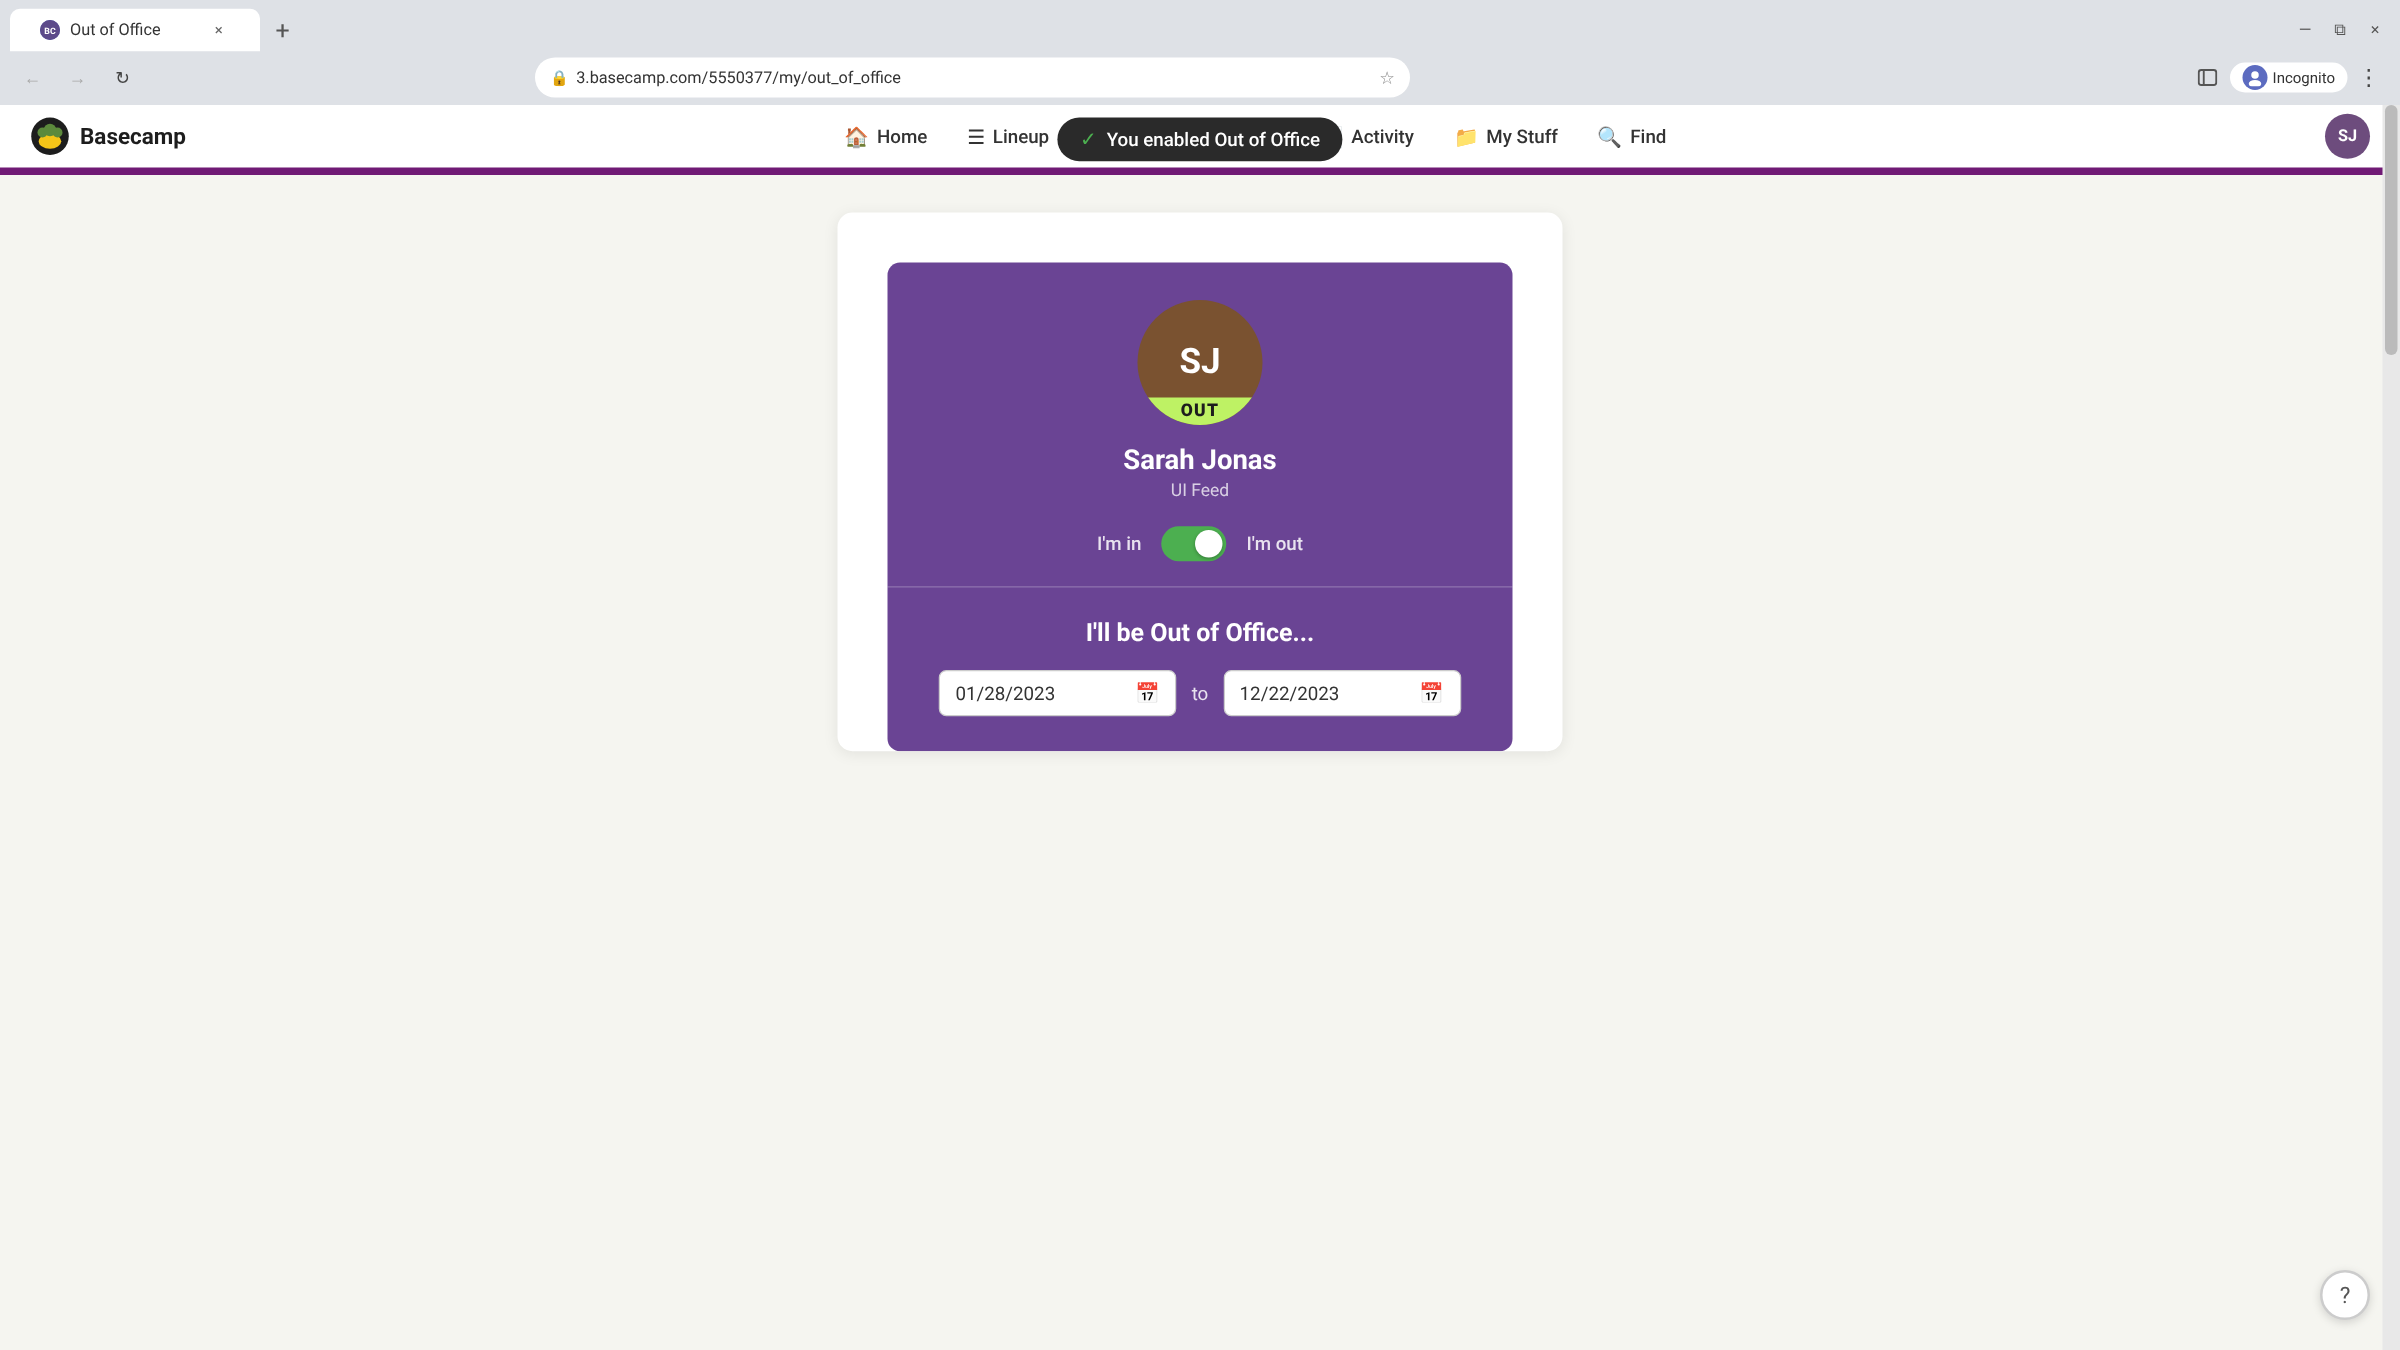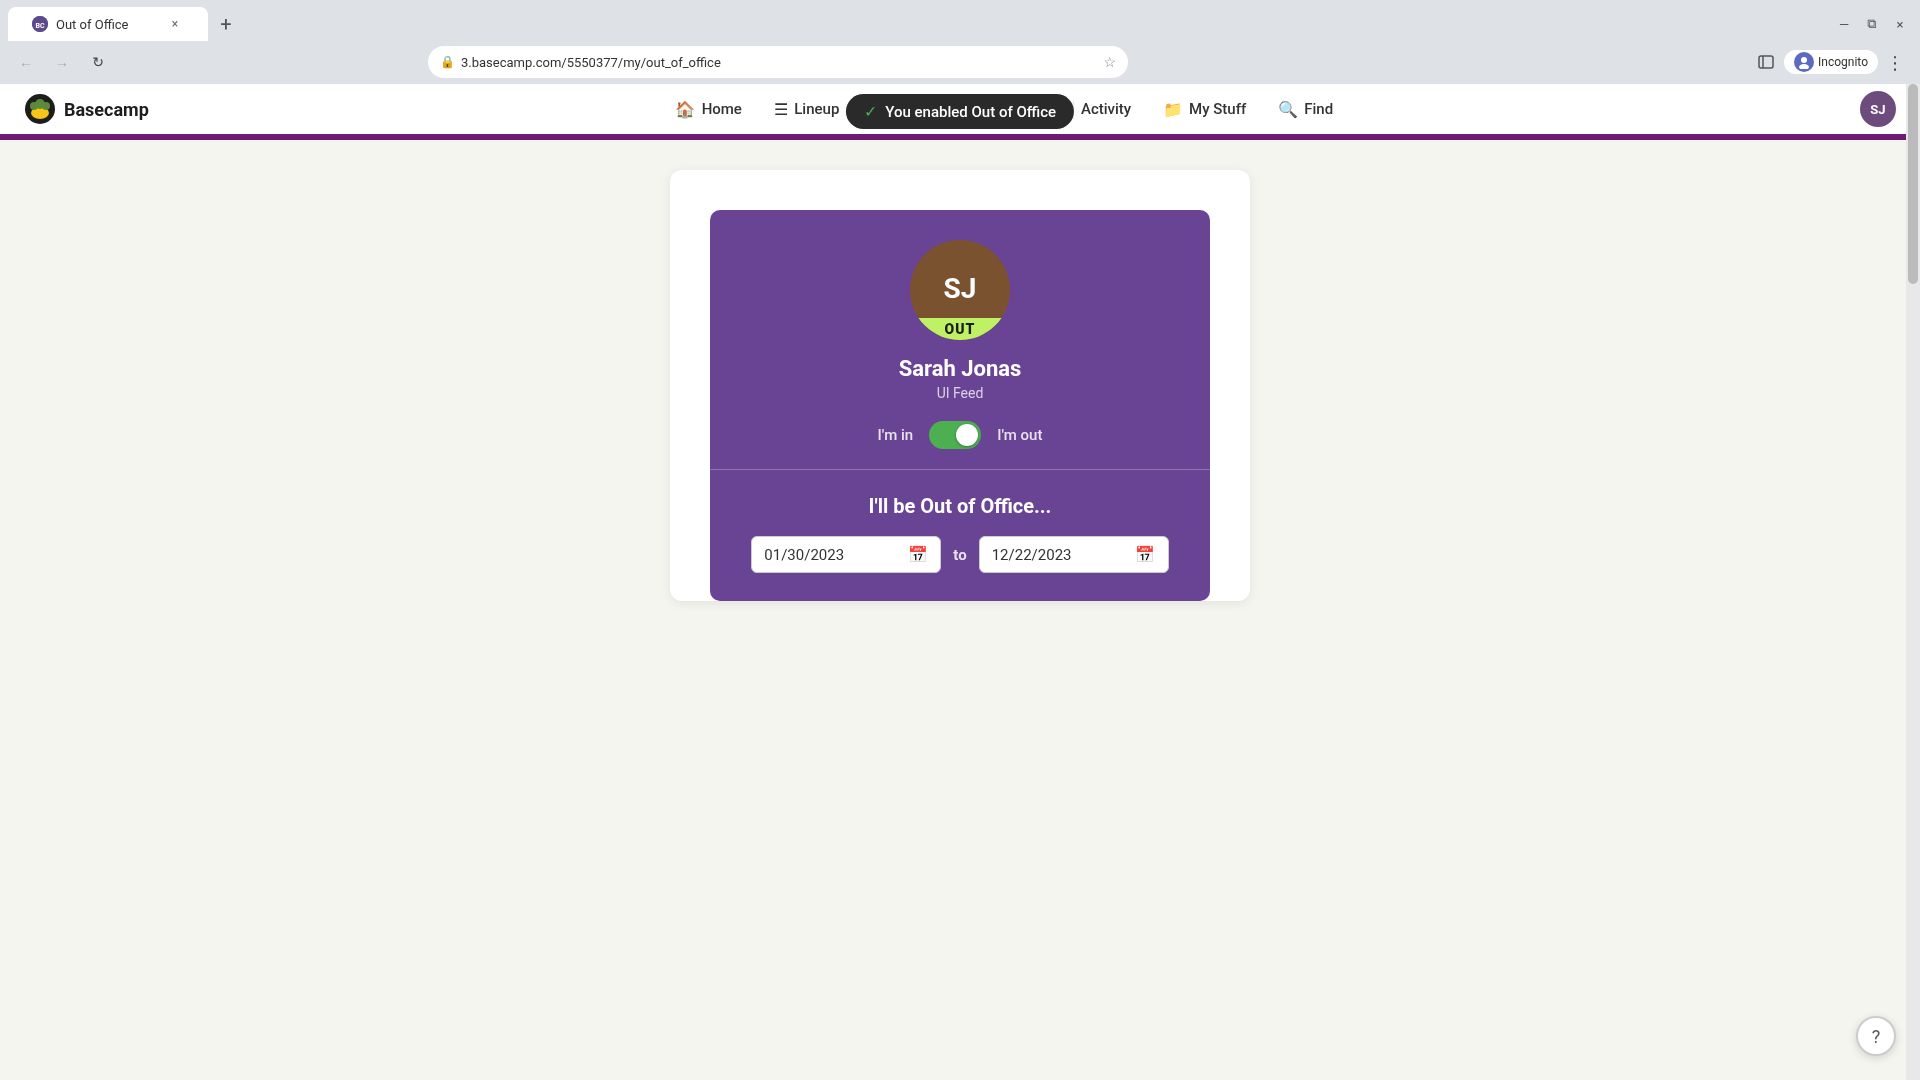--- a/index.html
+++ b/index.html
@@ -411,21 +411,21 @@
 
     .date-cal-icon {
       font-size: 16px;
       color: #555;
       cursor: pointer;
     }
 
     .date-to-label {
       font-size: 15px;
       color: rgba(255,255,255,0.85);
-      font-weight: 700;
+      font-weight: 400;
     }
 
     
     .help-btn {
       position: fixed;
       bottom: 24px;
       right: 24px;
       width: 40px; height: 40px;
       border-radius: 50%;
       background: white;
@@ -586,21 +586,21 @@
           </div>
           <span class="toggle-label">I'm out</span>
         </div>
 
         <div class="purple-divider"></div>
 
         <div class="date-section">
           <div class="date-section-title">I'll be Out of Office...</div>
           <div class="date-inputs-row">
             <div class="date-input-wrap">
-              <span class="date-input-text">01/30/2023</span>
+              <span class="date-input-text">01/28/2023</span>
               <span class="date-cal-icon">📅</span>
             </div>
             <span class="date-to-label">to</span>
             <div class="date-input-wrap">
               <span class="date-input-text">12/22/2023</span>
               <span class="date-cal-icon">📅</span>
             </div>
           </div>
         </div>
       </div>

